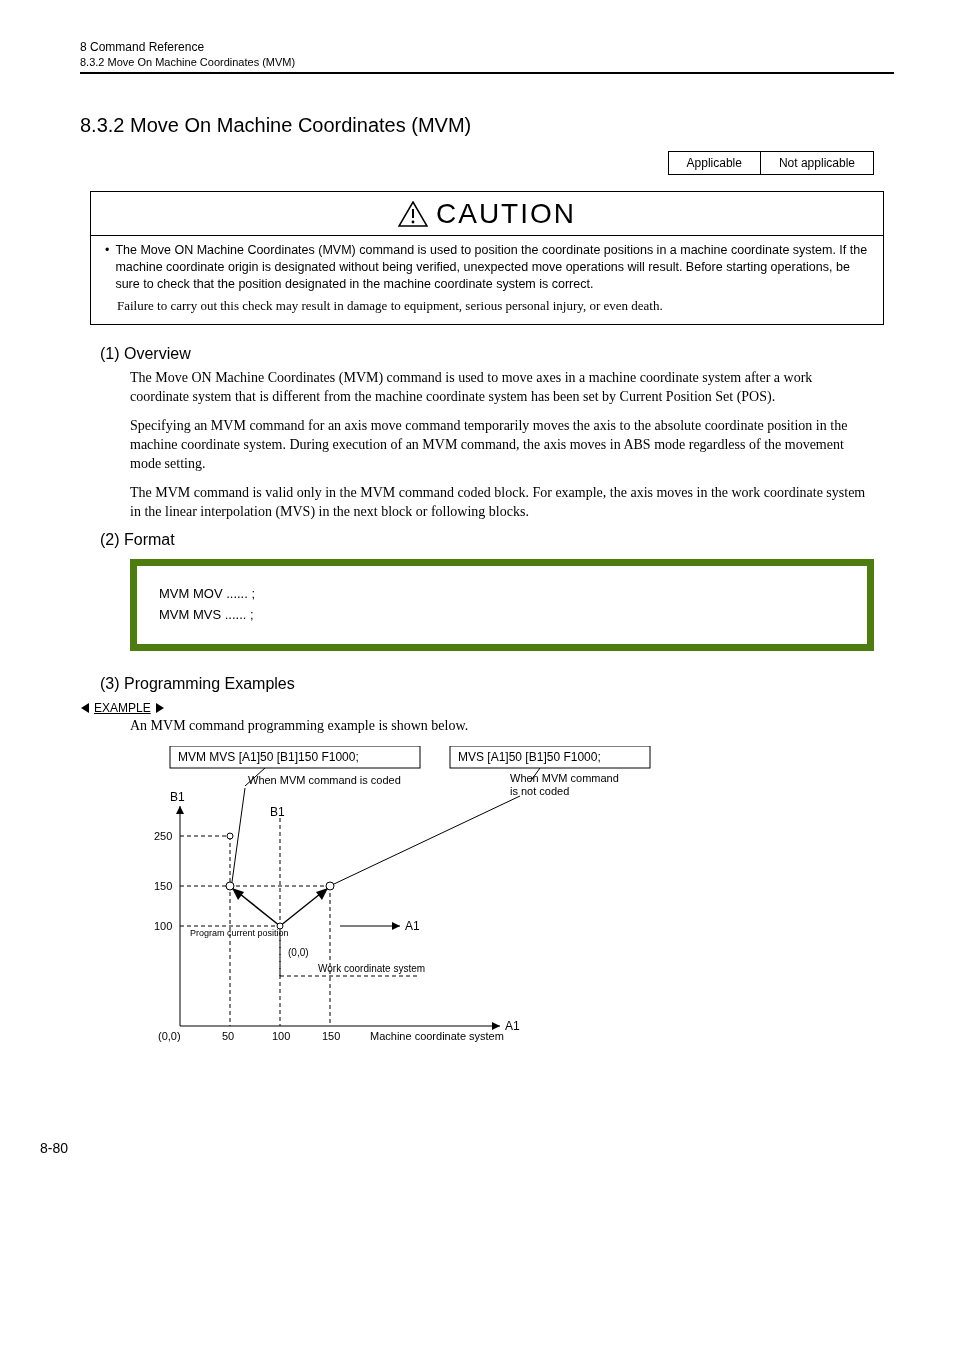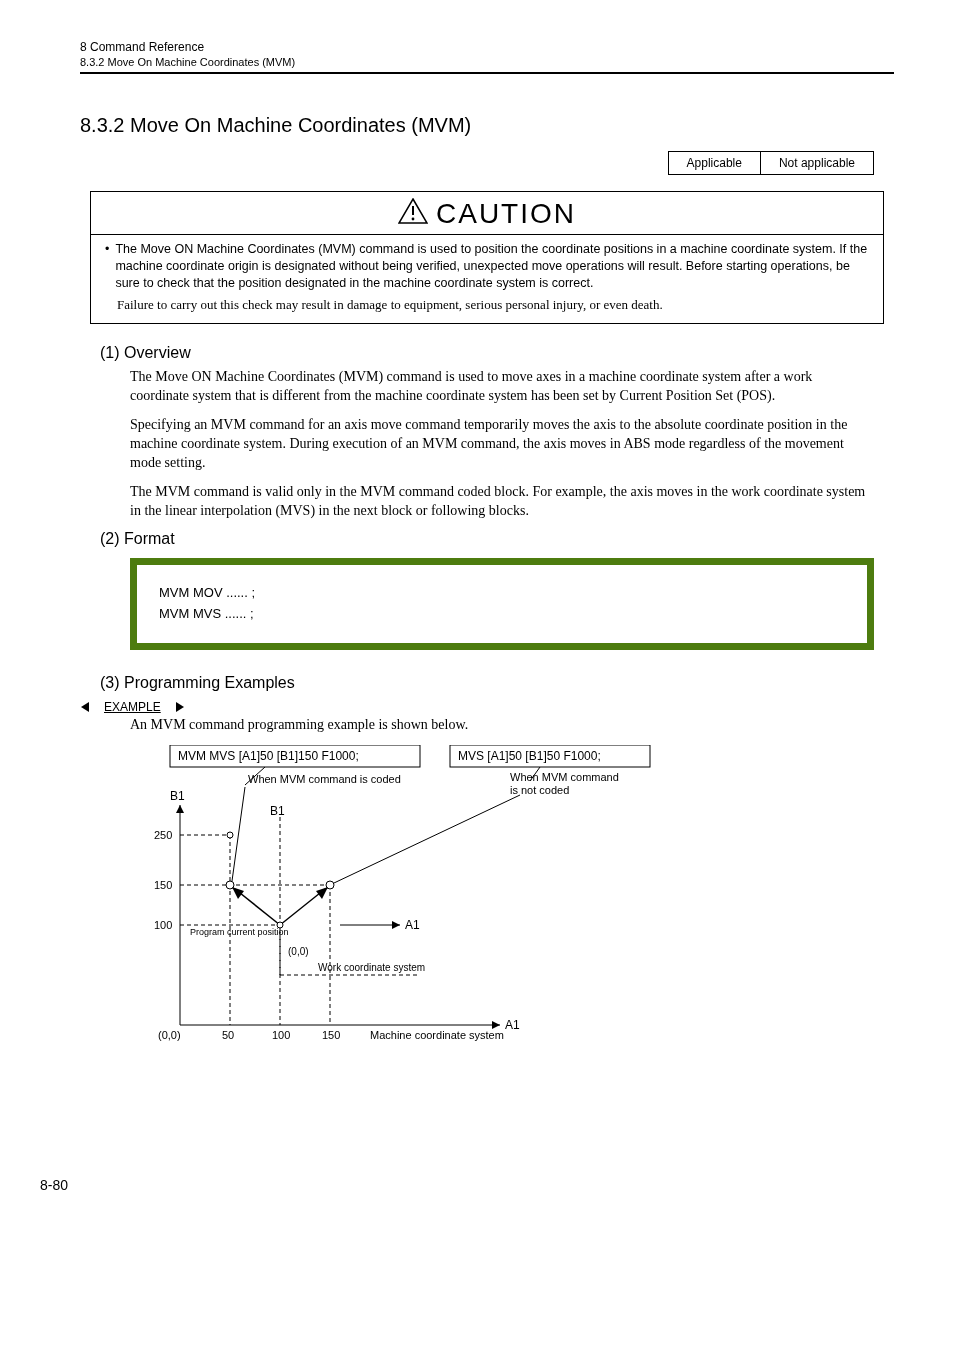--- a/index.html
+++ b/index.html
@@ -7,33 +7,33 @@
   body { padding: 40px 60px 40px 80px; }
   .header-line { font-size: 12px; font-family: Arial, sans-serif; margin-bottom: 2px; }
   .header-sub { font-size: 11px; font-family: Arial, sans-serif; margin-bottom: 4px; }
   .header-rule { border: none; border-top: 2px solid #000; margin-bottom: 40px; }
   .section-title { font-size: 20px; font-family: Arial, sans-serif; font-weight: normal; margin-bottom: 14px; }
   .applicability-table { border-collapse: collapse; font-family: Arial, sans-serif; font-size: 12px; margin-left: auto; margin-right: 20px; margin-bottom: 16px; }
   .applicability-table td, .applicability-table th { border: 1px solid #000; padding: 4px 18px; text-align: center; }
   .applicability-table th { background: #eee; font-weight: normal; }
   .caution-box { border: 1px solid #000; margin: 0 10px 20px 10px; }
   .caution-header { text-align: center; padding: 6px 0 4px 0; }
-  .caution-title { font-family: Arial, sans-serif; font-size: 28px; letter-spacing: 2px; display: inline-flex; align-items: flex-start; gap: 8px; }
+  .caution-title { font-family: Arial, sans-serif; font-size: 28px; letter-spacing: 2px; display: inline-flex; align-items: center; gap: 8px; }
   .caution-divider { border-top: 1px solid #000; }
   .caution-body { padding: 6px 14px 10px 14px; font-family: Arial, sans-serif; font-size: 12.5px; line-height: 1.35; }
   .caution-bullet { display: flex; gap: 6px; }
   .caution-bullet .dot { flex: 0 0 auto; }
   .caution-note { font-family: "Times New Roman", serif; font-size: 13px; margin-top: 4px; padding-left: 12px; }
   .subheading { font-family: Arial, sans-serif; font-size: 16px; margin: 10px 0 6px 20px; }
   .body-para { font-family: "Times New Roman", serif; font-size: 14px; line-height: 1.35; margin: 0 20px 10px 50px; }
   .format-box { border: 7px solid #4d7c0f; margin: 10px 20px 24px 50px; padding: 18px 22px; font-family: Arial, sans-serif; font-size: 13px; line-height: 1.6; }
-  .example-label { font-family: Arial, sans-serif; font-size: 12px; text-decoration: underline; margin-left: 0; display: inline-flex; align-items: center; gap: 14px; }
+  .example-label { font-family: Arial, sans-serif; font-size: 12px; text-decoration: underline; margin-left: 0; display: inline-flex; align-items: center; gap: 4px; }
   .figure-wrap { margin: 10px 20px 0 60px; }
   .fig-caption { font-family: Arial, sans-serif; font-size: 12px; text-align: center; margin-top: 18px; }
-  .page-num { position: relative; font-family: Arial, sans-serif; font-size: 14px; margin-top: 108px; margin-left: -40px; }
+  .page-num { position: relative; font-family: Arial, sans-serif; font-size: 14px; margin-top: 70px; margin-left: -40px; }
   svg text { font-family: Arial, sans-serif; }
 </style>
 </head>
 <body>
 
 
 
 <div class="header-line">8  Command Reference</div>
 <div class="header-sub">8.3.2  Move On Machine Coordinates (MVM)</div>
 <hr class="header-rule">

